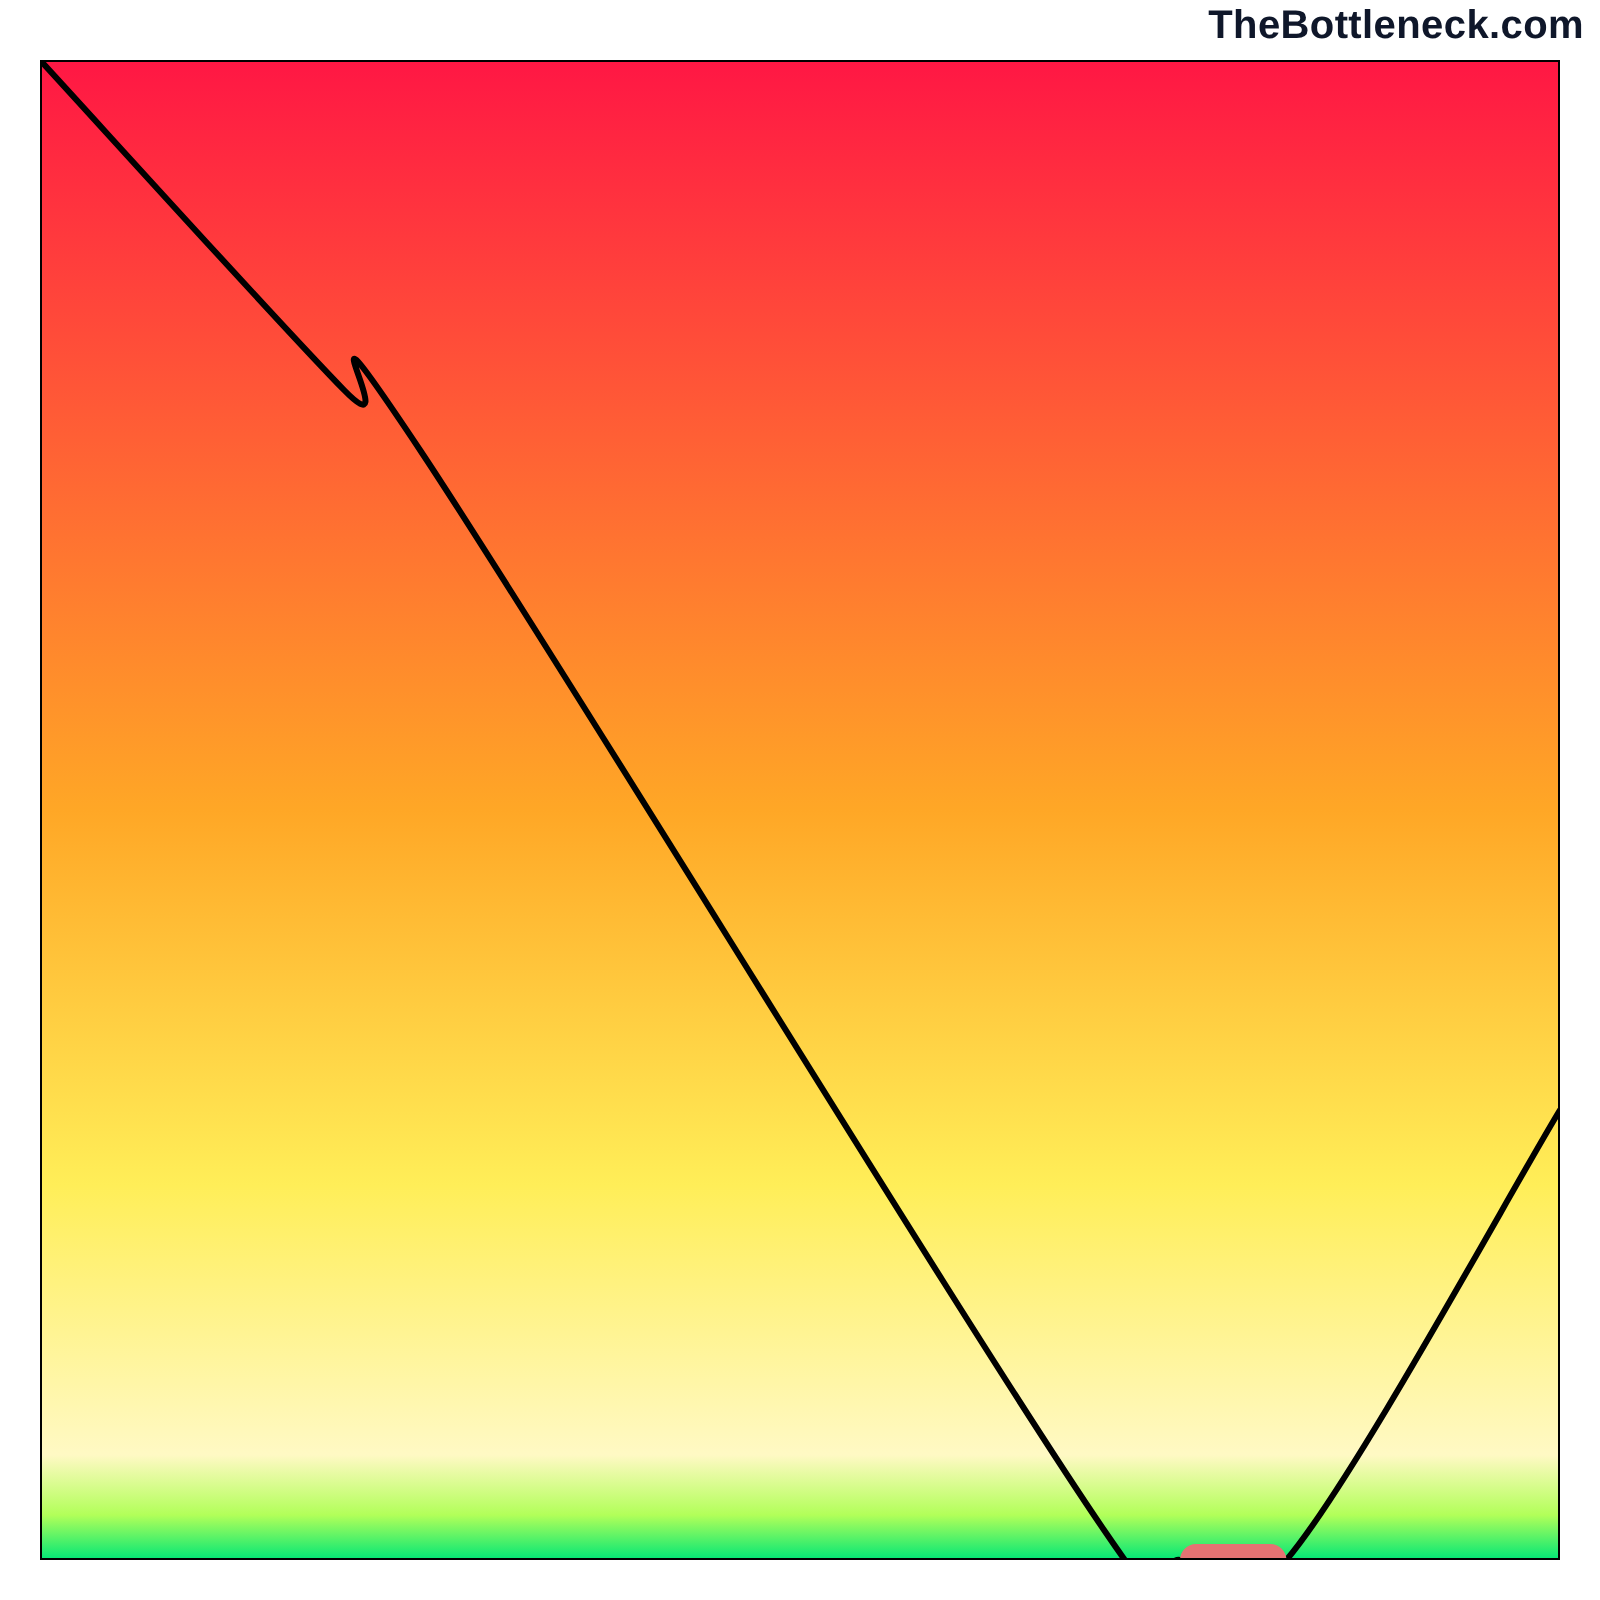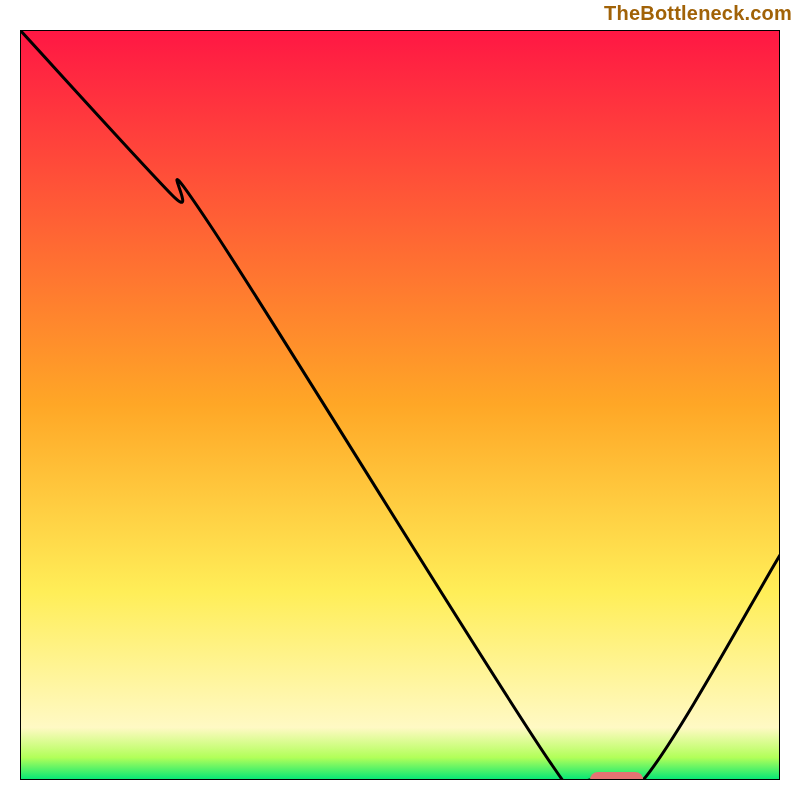--- a/index.html
+++ b/index.html
@@ -15,21 +15,21 @@
     position: relative;
     width: 800px;
     height: 800px;
   }
   .watermark {
     position: absolute;
     top: 2px;
     right: 8px;
     font-size: 20px;
     font-weight: 600;
-    color: #a16207;
+    color: #0f172a;
     letter-spacing: 0.2px;
     z-index: 10;
   }
   .plot-area {
     position: absolute;
     left: 20px;
     top: 30px;
     width: 760px;
     height: 750px;
     box-sizing: border-box;

